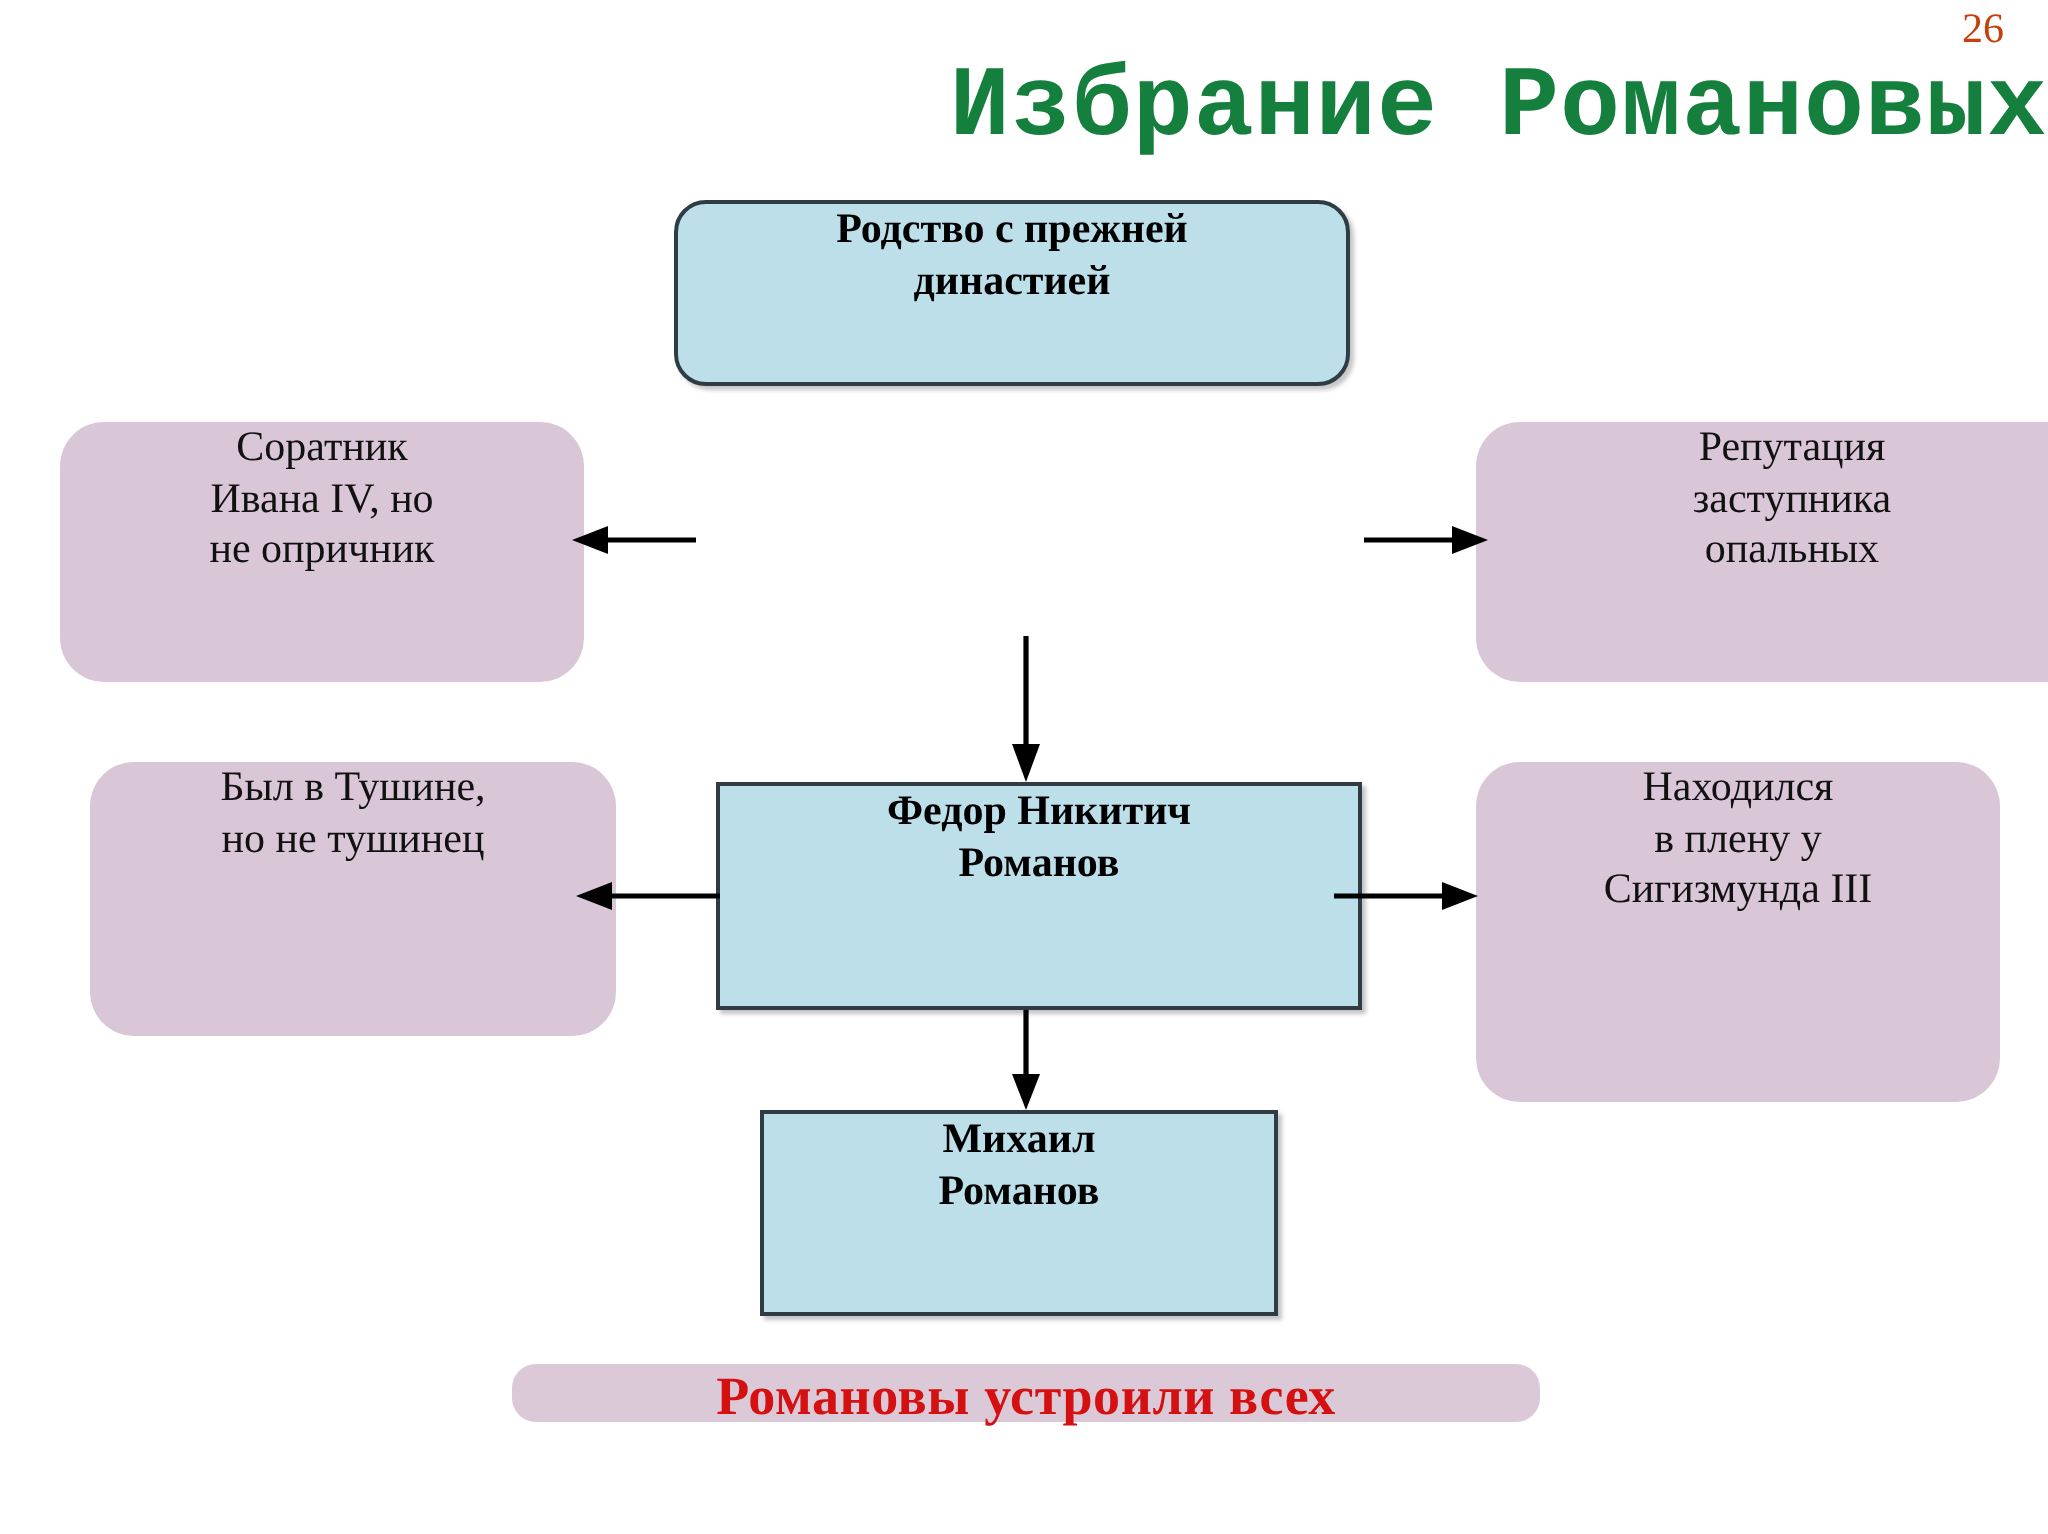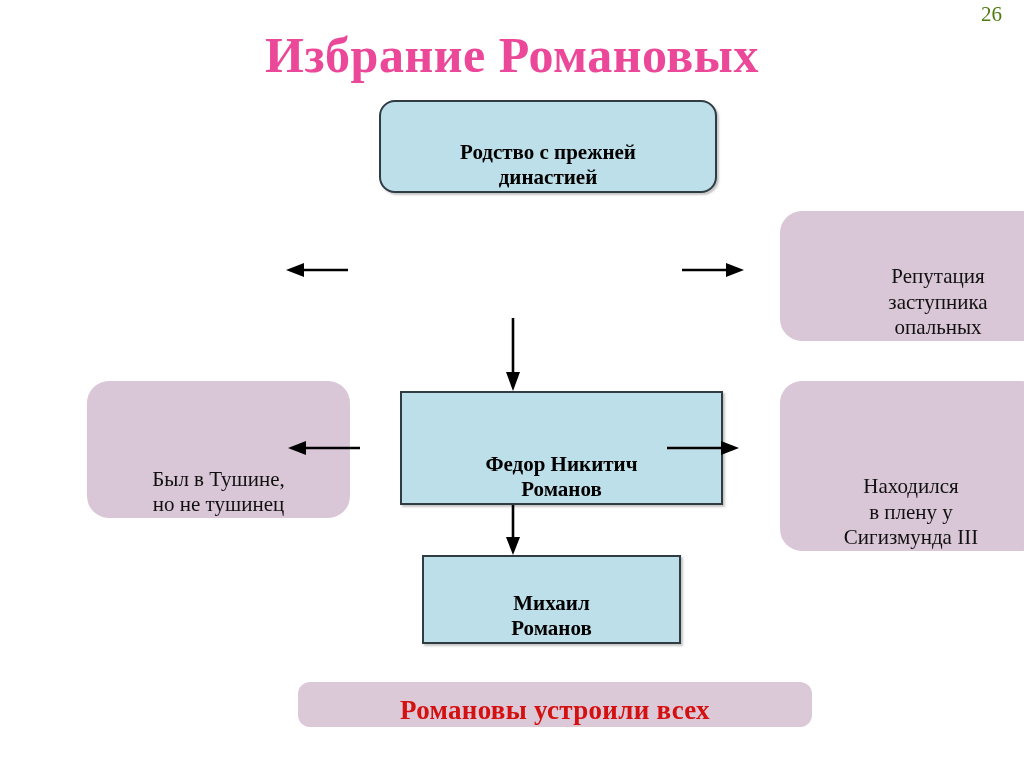--- a/index.html
+++ b/index.html
@@ -20,49 +20,48 @@
     overflow: hidden;
   }
 
   
   .page-number {
     position: absolute;
     right: 22px;
     top: 4px;
     font-size: 21px;
     line-height: 1;
-    color: #4d7c0f;
+    color: #c2410c;
     font-family: "Liberation Serif", "DejaVu Serif", serif;
   }
 
   
   .slide-title {
     position: absolute;
     left: 0;
     right: 0;
     top: 26px;
-    text-align: center;
+    text-align: right;
     font-size: 50px;
     font-weight: bold;
     letter-spacing: 0.5px;
-    color: #ec4899;
-    font-family: Liberation Serif, serif;
+    color: #15803d;
+    font-family: Liberation Mono, monospace;
     white-space: nowrap;
   }
 
   
   .node {
     position: absolute;
     box-sizing: border-box;
     display: flex;
-    align-items: flex-end;
+    align-items: flex-start;
     justify-content: center;
     text-align: center;
     line-height: 1.22;
-    margin-left: 42px;
   }
 
   .node-blue {
     background: #bddfe9;
     border: 2px solid #2f3c44;
     font-weight: bold;
     font-size: 21px;
     color: #000000;
     box-shadow: 2px 2px 2px rgba(90,90,90,0.35);
   }
@@ -111,20 +110,25 @@
 
   <div class="page-number">26</div>
 
   <div class="slide-title">Избрание Романовых</div>
 
   <div class="node node-blue rounded" style="left:337px; top:100px; width:338px; height:93px;">
     <span class="node-text">Родство с прежней
 династией</span>
   </div>
 
+  <div class="node node-pink" style="left:30px; top:211px; width:262px; height:130px;">
+    <span class="node-text">Соратник
+Ивана IV, но
+не опричник</span>
+  </div>
 
 
   <div class="node node-pink" style="left:738px; top:211px; width:316px; height:130px;">
     <span class="node-text">Репутация
 заступника
 опальных</span>
   </div>
 
   <div class="arrow" style="left:286px; top:262px;">
     <svg width="62" height="16" viewBox="0 0 62 16">
@@ -177,22 +181,22 @@
     </svg>
   </div>
 
   <div class="arrow" style="left:505px; top:505px;">
     <svg width="16" height="50" viewBox="0 0 16 50">
       <line x1="8" y1="0" x2="8" y2="34" stroke="#000000" stroke-width="2.6"></line>
       <polygon points="8,50 1,32 15,32" fill="#000000"></polygon>
     </svg>
   </div>
 
-  <div class="node node-blue" style="left:380px; top:555px; width:259px; height:89px;">
+  <div class="node node-blue" style="left:380px; top:555px; width:259px; height:103px;">
     <span class="node-text">Михаил
 Романов</span>
   </div>
 
-  <div class="node node-conclusion" style="left:256px; top:682px; width:514px; height:45px;">
+  <div class="node node-conclusion" style="left:256px; top:682px; width:514px; height:29px;">
     <span class="node-text">Романовы устроили всех</span>
   </div>
 
 </div>
 
 </body></html>

